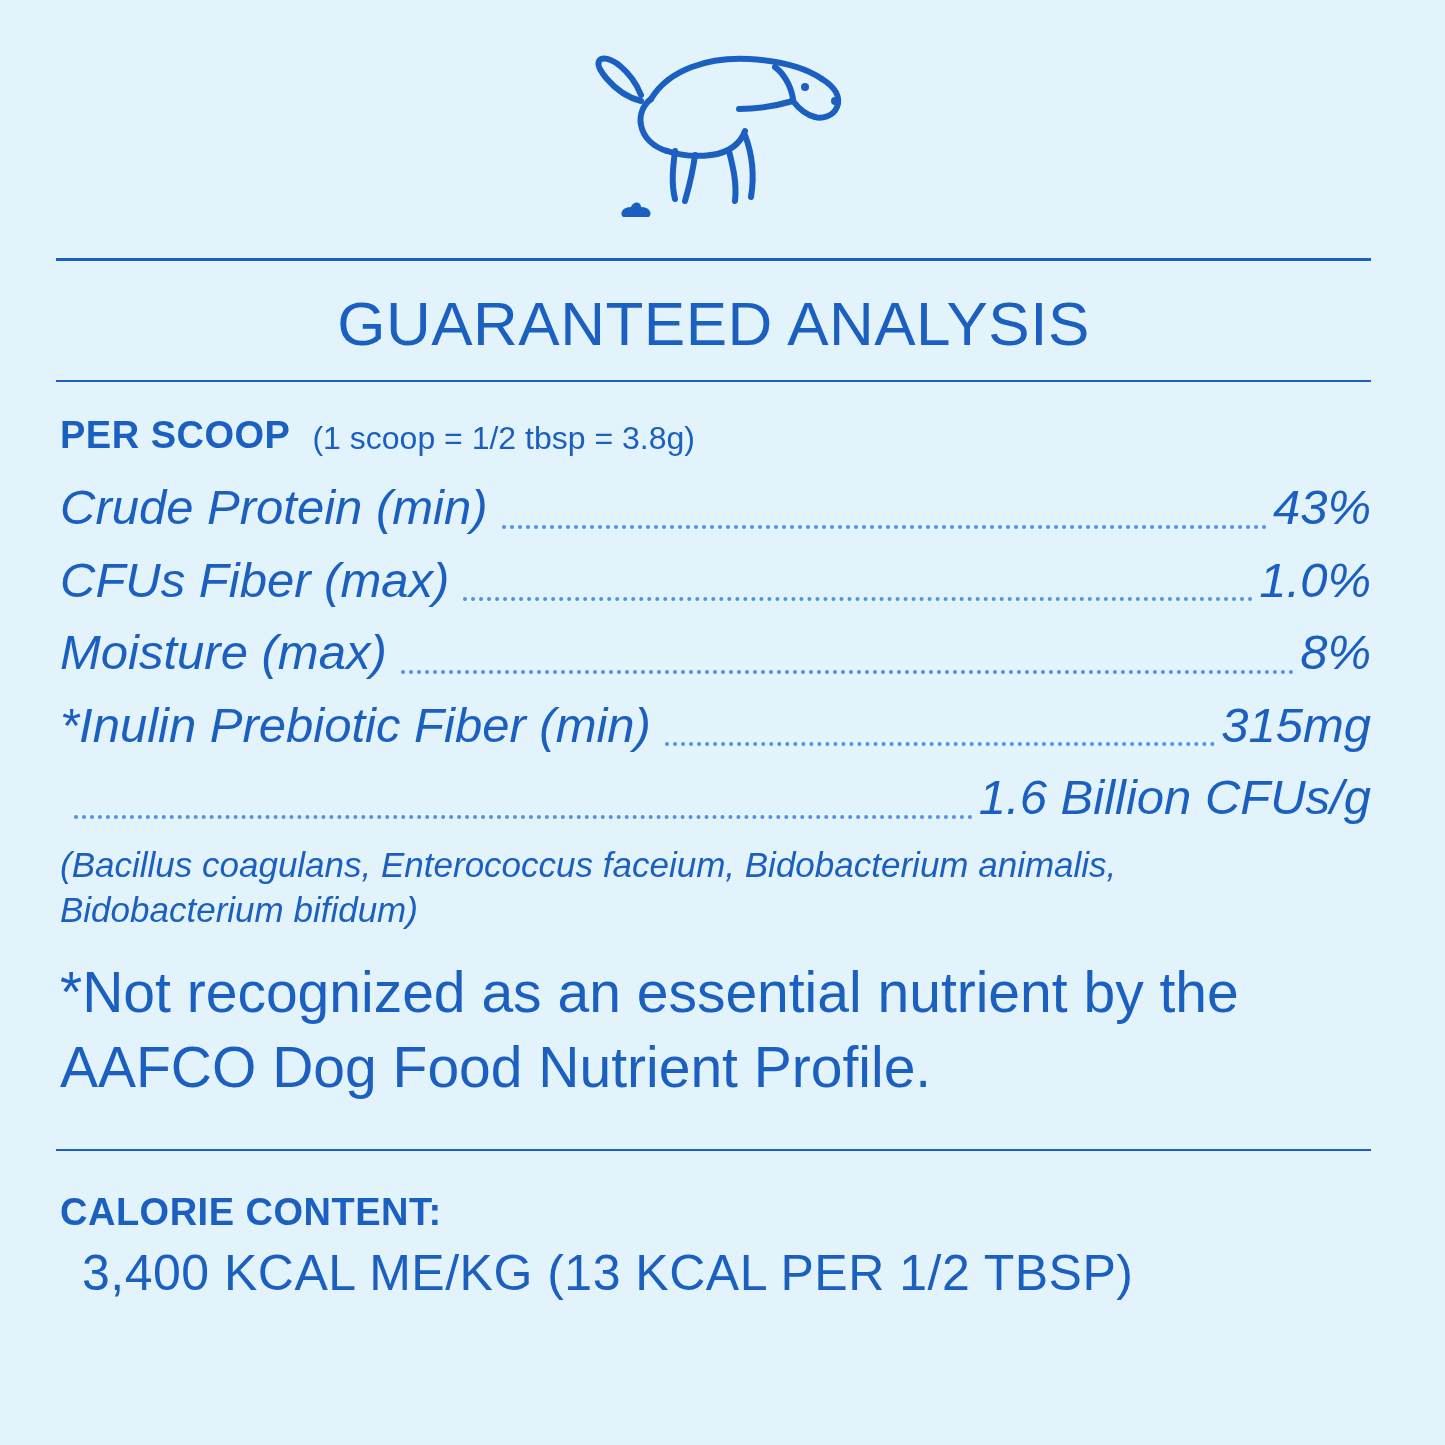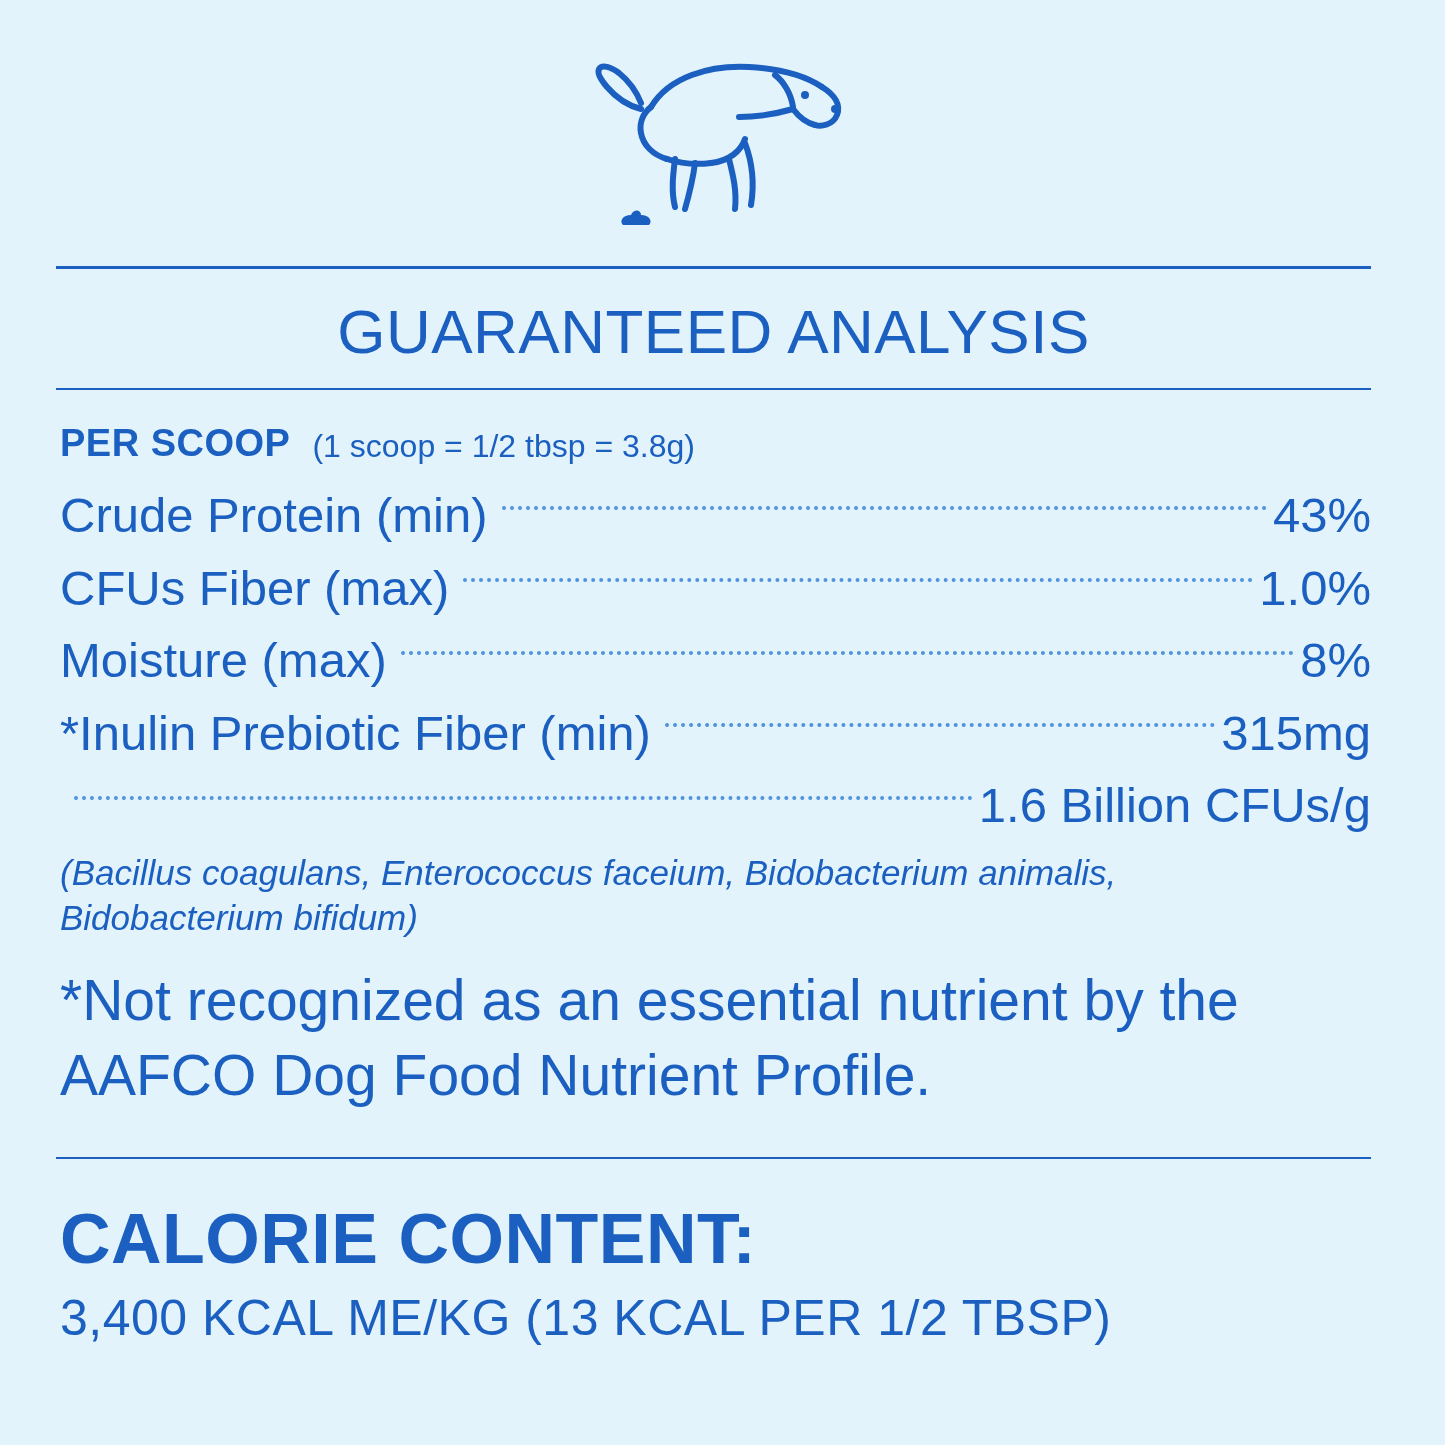--- a/index.html
+++ b/index.html
@@ -12,21 +12,21 @@
     background: #e2f3fb;
     font-family: "Liberation Sans", sans-serif;
     color: #1b5fc1;
     overflow: hidden;
   }
   .label {
     position: relative;
     width: 1427px;
     height: 1445px;
     box-sizing: border-box;
-    padding: 8px 56px;
+    padding: 0 56px;
   }
   
   .icon-wrap {
     display: flex;
     justify-content: center;
     align-items: center;
     height: 258px;
   }
   .dog-icon svg {
     display: block;
@@ -66,24 +66,25 @@
     font-size: 32px;
     font-weight: 400;
     margin-left: 22px;
   }
   
   .rows {
     padding-left: 4px;
   }
   .nut-row {
     display: flex;
-    align-items: center;
+    align-items: flex-end;
     font-size: 49px;
     line-height: 1.48;
     white-space: nowrap;
+    font-style: italic;
   }
   .nut-name {
     flex: 0 0 auto;
   }
   .dots {
     flex: 1 1 auto;
     margin: 0 6px 15px 14px;
     border-bottom: 4px dotted #4f93dd;
     height: 0;
     min-width: 40px;
@@ -105,29 +106,30 @@
     font-size: 57px;
     line-height: 1.32;
     padding: 22px 0 0 4px;
     max-width: 1200px;
   }
   
   .cal-block {
     padding-top: 40px;
   }
   .cal-title {
-    font-size: 70px;
+    font-size: 38px;
     font-weight: 700;
     letter-spacing: 0.5px;
     padding: 0 0 10px 4px;
   }
   .cal-value {
     font-size: 50px;
     letter-spacing: 0.5px;
     padding-left: 4px;
+    margin-left: 22px;
   }
   .spacer-lg { height: 44px; }
 </style>
 </head>
 <body>
 
 <div class="label">
 
   <div class="icon-wrap">
     <span class="dog-icon">

